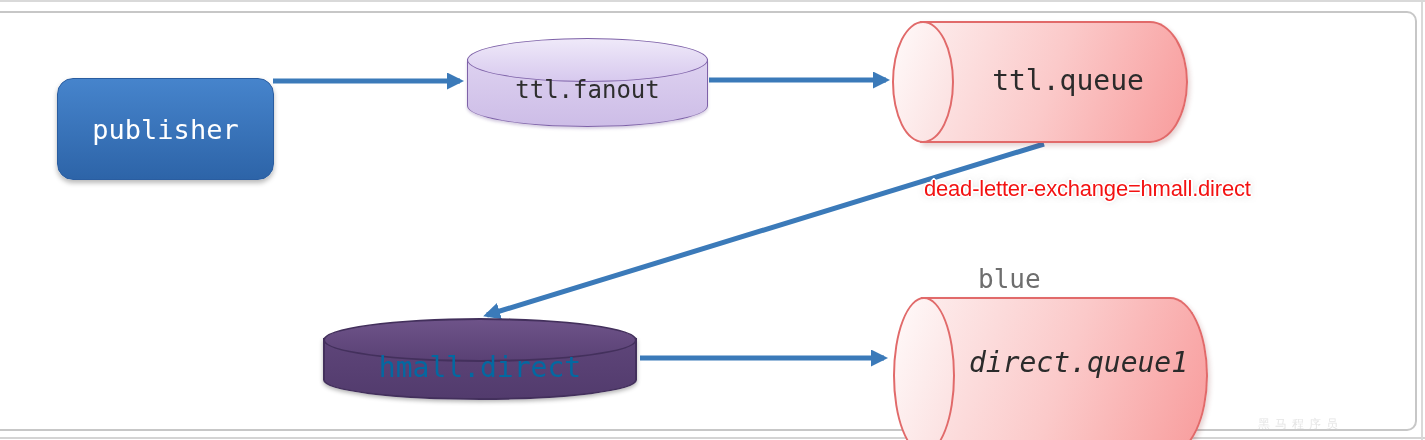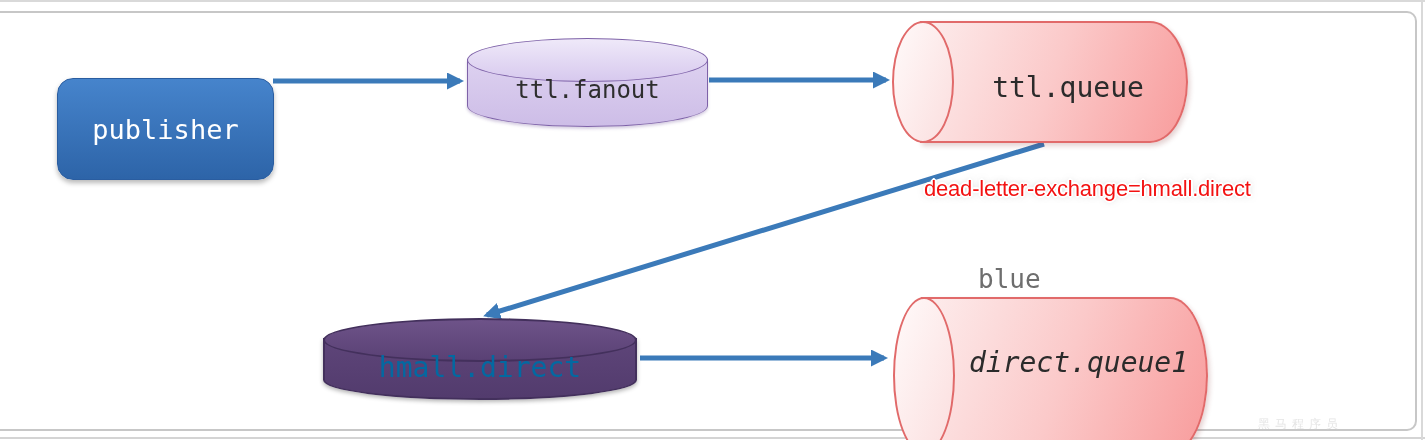--- a/index.html
+++ b/index.html
@@ -68,21 +68,21 @@
     box-shadow:2px 3px 5px rgba(120,30,30,.2);
   }
   .hcap {
     position:absolute; top:0; bottom:0; left:0; width:58px;
     border:2px solid #e16a6a; border-radius:50%;
     background:linear-gradient(110deg,#fffafa 0%, #fbdede 100%);
   }
   .hlabel { position:absolute; left:56px; right:0; text-align:center; font-size:28px; color:#2b2b2b; }
 
   .ttlqueue     { left:892px; top:21px;  width:296px; height:122px; }
-  .ttlqueue .hlabel { top:43px;margin-top:7px; }
+  .ttlqueue .hlabel { top:43px; }
   .directqueue1 { left:893px; top:297px; width:315px; height:157px;font-style:italic; }
   .directqueue1 .hlabel { top:49px; }
 
   
   .dead-letter {
     position:absolute; left:924px; top:176px;
     font-family:"Liberation Sans", sans-serif; font-weight:normal;
     font-size:22px; letter-spacing:-0.2px;
     color:var(--dead-letter-red,#f31212);
     text-shadow:

